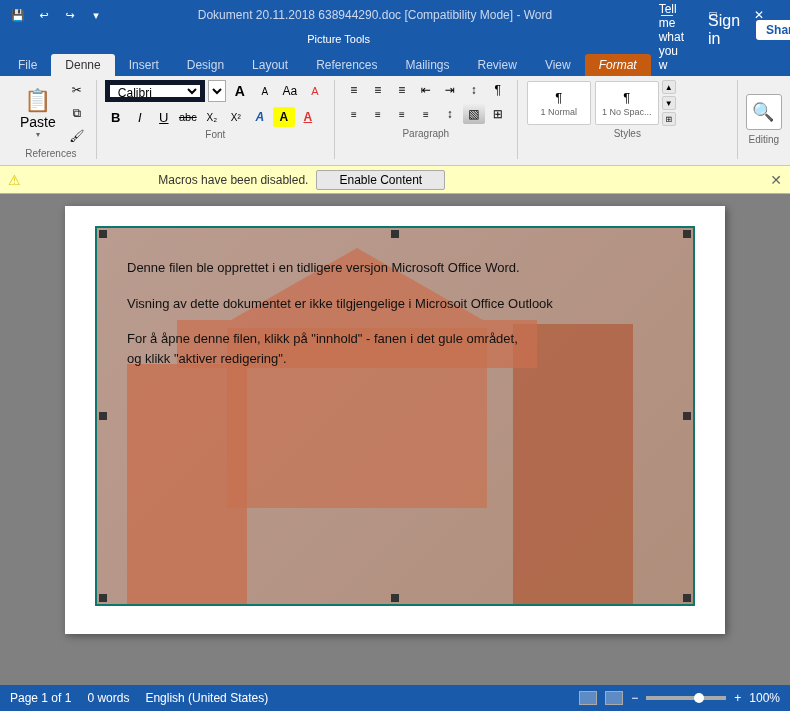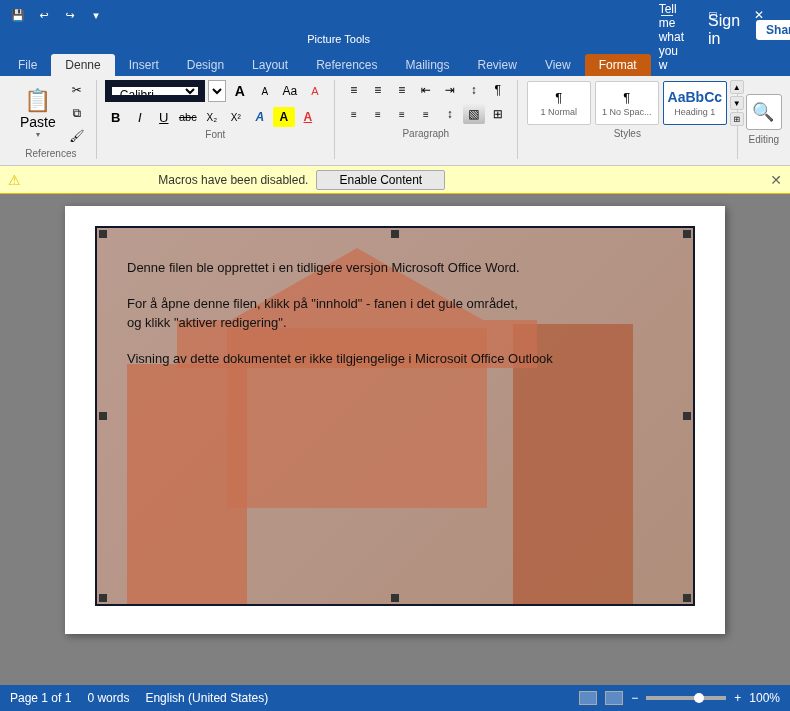--- a/index.html
+++ b/index.html
@@ -92,20 +92,21 @@
       color: #333;
       font-weight: 500;
     }
     .ribbon-tab-format {
       color: #fff;
       background: #c55a11;
       border-radius: 3px 3px 0 0;
       padding: 4px 14px;
       font-size: 12px;
       cursor: pointer;
+      font-style: italic;
     }
     .ribbon-right {
       margin-left: auto;
       display: flex;
       align-items: center;
       gap: 8px;
       padding-bottom: 2px;
       padding-right: 8px;
     }
     .ribbon-right-btn {
@@ -182,21 +183,21 @@
       cursor: pointer;
       border-radius: 2px;
       font-size: 12px;
     }
 
     
     .font-name-select {
       width: 100px;
       height: 22px;
       font-size: 12px;
-      border: 7px solid #0f172a;
+      border: 5px solid #0f172a;
       background: #fff;
       padding: 0 4px;
       cursor: pointer;
     }
     .font-size-select {
       width: 18px;
       height: 22px;
       font-size: 12px;
       border: 1px solid #aaa;
       background: #fff;
@@ -429,20 +430,21 @@
 </head>
 <body>
 
 <div class="title-bar">
   <div class="title-bar-left">
     <div class="title-bar-btn">💾</div>
     <div class="title-bar-btn">↩</div>
     <div class="title-bar-btn">↪</div>
     <div class="title-bar-btn">▾</div>
   </div>
+  <div class="title-bar-title">Dokument 20.11.2018 638944290.doc [Compatibility Mode] - Word</div>
   <div class="title-bar-controls">
     <div class="win-btn">—</div>
     <div class="win-btn">□</div>
     <div class="win-btn close">✕</div>
   </div>
 </div>
 
 <div class="picture-tools-bar">
   <span class="picture-tools-label">Picture Tools</span>
 </div>
@@ -540,24 +542,20 @@
     <div class="styles-scroll">
       <div style="display:flex;gap:2px;">
         <div class="style-preview">
           <div class="preview-text">¶</div>
           <div class="preview-label">1 Normal</div>
         </div>
         <div class="style-preview">
           <div class="preview-text">¶</div>
           <div class="preview-label">1 No Spac...</div>
         </div>
-        <div class="style-preview heading1" style="border-color:#1a5aab;">
-          <div class="preview-text" style="color:#1a5aab;font-weight:bold;font-size:14px;">AaBbCc</div>
-          <div class="preview-label">Heading 1</div>
-        </div>
       </div>
       <div class="styles-nav">
         <div class="styles-nav-btn">▲</div>
         <div class="styles-nav-btn">▼</div>
         <div class="styles-nav-btn">⊞</div>
       </div>
     </div>
     <div class="ribbon-group-label">Styles</div>
   </div>
 
@@ -574,21 +572,21 @@
   <button class="enable-content-btn">Enable Content</button>
   <span class="security-close">✕</span>
 </div>
 
 <div class="doc-area">
 
   <div class="word-watermark">W</div>
 
   <div class="page">
 
-    <div style="position:relative;width:100%;height:380px;background:#b09890;overflow:hidden;border:2px solid #0f172a;margin-bottom:8px;">
+    <div style="position:relative;width:100%;height:380px;background:#b09890;overflow:hidden;border:2px solid #0f766e;margin-bottom:8px;">
 
       <div style="position:absolute;top:0;left:0;width:100%;height:100%;background:linear-gradient(135deg,#c4a09080,#b08870a0);"></div>
 
       <div style="position:absolute;bottom:0;left:30px;width:120px;height:240px;background:#c87050cc;"></div>
 
       <div style="position:absolute;bottom:0;right:60px;width:120px;height:280px;background:#b06040cc;"></div>
 
       <div style="position:absolute;top:20px;left:80px;width:360px;height:120px;background:#c87050bb;clip-path:polygon(15% 60%, 50% 0%, 85% 60%, 100% 60%, 100% 100%, 0% 100%, 0% 60%);"></div>
 
       <div style="position:absolute;top:100px;left:130px;width:260px;height:180px;background:#c87050aa;"></div>
@@ -597,23 +595,23 @@
       <div style="position:absolute;top:2px;right:2px;width:8px;height:8px;background:#333;"></div>
       <div style="position:absolute;bottom:2px;left:2px;width:8px;height:8px;background:#333;"></div>
       <div style="position:absolute;bottom:2px;right:2px;width:8px;height:8px;background:#333;"></div>
       <div style="position:absolute;top:50%;left:2px;transform:translateY(-50%);width:8px;height:8px;background:#333;"></div>
       <div style="position:absolute;top:50%;right:2px;transform:translateY(-50%);width:8px;height:8px;background:#333;"></div>
       <div style="position:absolute;top:2px;left:50%;transform:translateX(-50%);width:8px;height:8px;background:#333;"></div>
       <div style="position:absolute;bottom:2px;left:50%;transform:translateX(-50%);width:8px;height:8px;background:#333;"></div>
 
       <div style="position:relative;z-index:5;padding:30px 25px 20px 30px;">
         <p class="doc-para">Denne filen ble opprettet i en tidligere versjon Microsoft Office Word.</p>
+        <p class="doc-para">Visning av dette dokumentet er ikke tilgjengelige i Microsoit Office Outlook</p>
         <p class="doc-para" style="white-space:pre-line;">For å åpne denne filen, klikk på "innhold" - fanen i det gule området,
 og klikk "aktiver redigering".</p>
-        <p class="doc-para">Visning av dette dokumentet er ikke tilgjengelige i Microsoit Office Outlook</p>
       </div>
     </div>
   </div>
 </div>
 
 <div class="status-bar">
   <span>Page 1 of 1</span>
   <span>0 words</span>
   <span>English (United States)</span>
   <div class="status-right">

